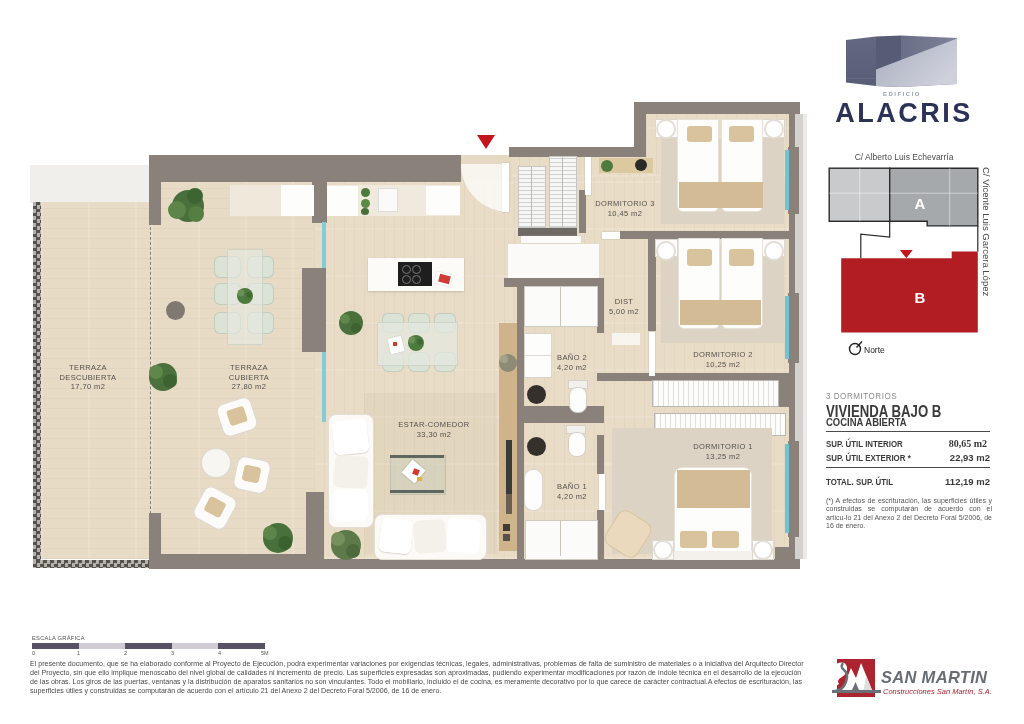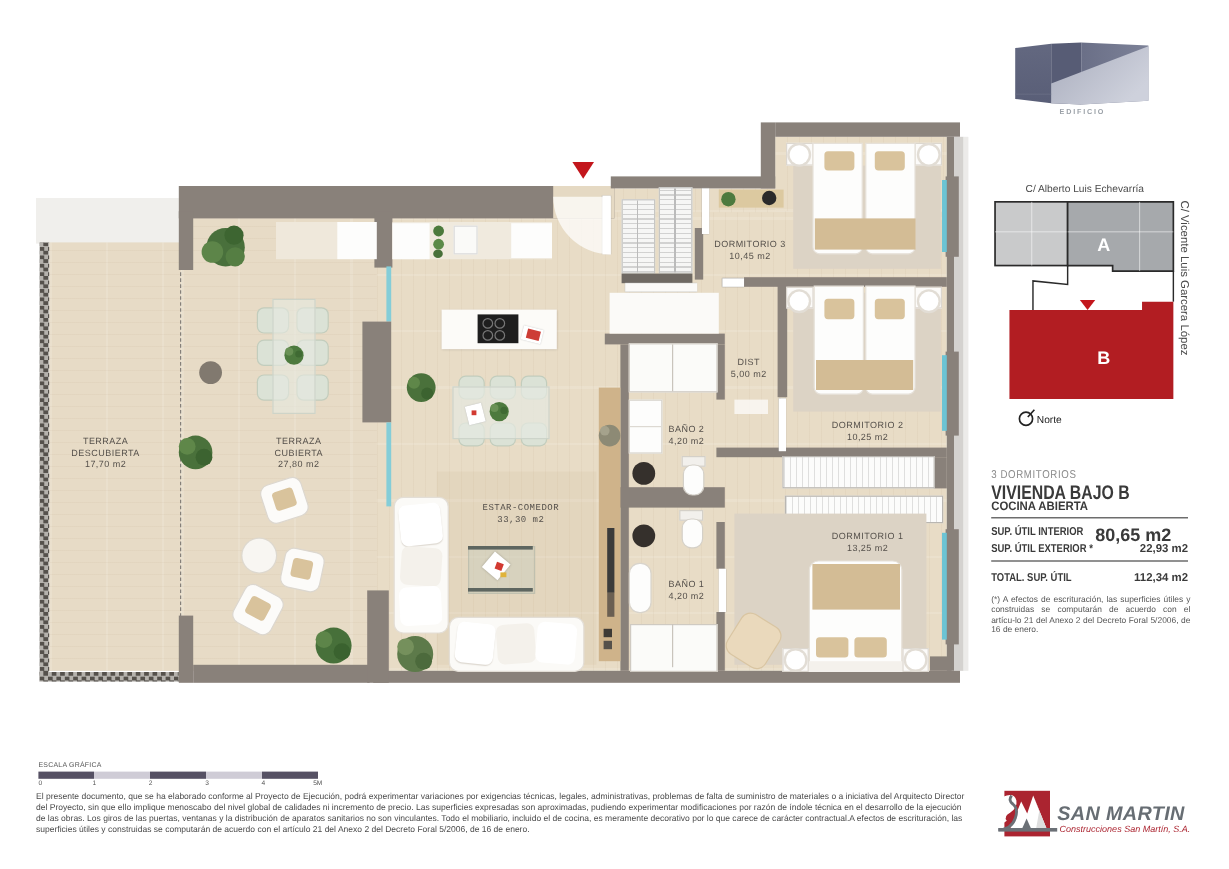--- a/index.html
+++ b/index.html
@@ -278,21 +278,21 @@
   <div class="abs" style="left:527px;top:421px;width:19px;height:19px;border-radius:50%;background:#35302c;"></div>
   <div class="abs" style="left:566px;top:409px;width:20px;height:9px;background:#f2f0ec;border:1px solid #d4d0c8;box-sizing:border-box;"></div>
   <div class="abs" style="left:568px;top:416px;width:18px;height:25px;background:#fdfdfc;border:1px solid #d4d0c8;box-sizing:border-box;border-radius:8px;"></div>
   <div class="abs" style="left:524px;top:453px;width:19px;height:42px;background:#fdfdfc;border:1px solid #d8d4cc;box-sizing:border-box;border-radius:9px;"></div>
   <div class="abs" style="left:525px;top:504px;width:73px;height:40px;background:#fbfbf9;border:1px solid #cfcac2;box-sizing:border-box;"></div>
   <div class="abs" style="left:560px;top:504px;width:1px;height:36px;background:#c9c4bc;"></div>
   <div class="lbl" style="left:572px;top:466px;">BAÑO 1<br>4,20 m2</div>
 
   <div class="lbl" style="left:88px;top:347px;">TERRAZA<br>DESCUBIERTA<br>17,70 m2</div>
   <div class="lbl" style="left:249px;top:347px;">TERRAZA<br>CUBIERTA<br>27,80 m2</div>
-  <div class="lbl" style="left:434px;top:404px;font-family:Liberation Mono, monospace;">ESTAR-COMEDOR<br>33,30 m2</div>
+  <div class="lbl" style="left:434px;top:404px;">ESTAR-COMEDOR<br>33,30 m2</div>
 </div>
 
 <div class="abs" style="left:820px;top:0;width:190px;height:130px;">
   <svg class="abs" style="left:0;top:0;" width="190" height="130" viewBox="0 0 190 130">
     <defs>
       <linearGradient id="g1" x1="0" y1="0" x2="1" y2="0.6">
         <stop offset="0" stop-color="#a9adbd"></stop>
           <stop offset="1" stop-color="#ced1dc"></stop>
       </linearGradient>
       <linearGradient id="g3" x1="0" y1="0" x2="1" y2="0">
@@ -304,20 +304,21 @@
           <stop offset="1" stop-color="#595e77"></stop>
       </linearGradient>
     </defs>
     <polygon points="26,40 56,36.5 56,86 26,82.5" fill="url(#g2)"></polygon>
     <polygon points="56,36.5 81,35.5 81,87 56,86" fill="#575c75"></polygon>
     <polygon points="81,35.5 137,38 137,84 81,87" fill="url(#g3)"></polygon>
     <polygon points="56,69.5 137,38.5 137,84 81,87 56,86" fill="url(#g1)"></polygon>
     <rect x="26" y="78" width="30" height="1" fill="#6d7288" opacity="0.55"></rect>
   </svg>
   <div class="abs" style="left:0;top:91px;width:164px;text-align:center;font-size:6px;letter-spacing:1.5px;color:#9ba1a8;font-weight:bold;">EDIFICIO</div>
+  <div class="abs" style="left:0;top:98px;width:168px;text-align:center;font-size:27px;letter-spacing:2.5px;color:#2c3158;font-weight:bold;">ALACRIS</div>
 </div>
 
 <div class="abs" style="left:820px;top:150px;width:190px;height:215px;">
   <svg width="190" height="215" viewBox="0 0 190 215">
     <rect x="9.2" y="18.2" width="60.5" height="53.1" fill="#c9cacb" stroke="#2a2a2a" stroke-width="1.4"></rect>
     <line x1="39.8" y1="18.2" x2="39.8" y2="71.3" stroke="#fff" stroke-width="0.7" stroke-opacity="0.65"></line>
     <line x1="9.2" y1="43.2" x2="69.7" y2="43.2" stroke="#fff" stroke-width="0.7" stroke-opacity="0.65"></line>
     <polygon points="69.7,18.2 157.8,18.2 157.8,75.9 107.2,75.9 107.2,71.3 69.7,71.3" fill="#a6a9ac" stroke="#2a2a2a" stroke-width="1.4"></polygon>
     <line x1="129.7" y1="18.2" x2="129.7" y2="75.9" stroke="#fff" stroke-width="0.7" stroke-opacity="0.65"></line>
     <line x1="69.7" y1="43.2" x2="157.8" y2="43.2" stroke="#fff" stroke-width="0.7" stroke-opacity="0.65"></line>
@@ -334,26 +335,26 @@
   <div class="abs" style="left:0;top:2px;width:168px;text-align:center;font-size:8.5px;color:#4a4a4a;">C/ Alberto Luis Echevarría</div>
   <div class="abs" style="left:172px;top:17px;width:160px;transform-origin:0 0;transform:rotate(90deg);font-size:9.5px;color:#4a4a4a;">C/ Vicente Luis Garcera López</div>
 </div>
 
 <div class="abs" style="left:826px;top:0;width:166px;height:724px;">
   <span class="abs" style="left:0;top:390px;font-size:9.5px;color:#8a8a8a;letter-spacing:.6px;transform:scaleX(.85);transform-origin:left center;white-space:nowrap;">3 DORMITORIOS</span>
   <span class="abs" style="left:0;top:402px;font-size:16.5px;color:#3a3a3a;font-weight:bold;transform:scaleX(.80);transform-origin:left center;white-space:nowrap;">VIVIENDA BAJO B</span>
   <span class="abs" style="left:0;top:417px;font-size:10.2px;color:#3a3a3a;font-weight:bold;transform:scaleX(.93);transform-origin:left center;white-space:nowrap;">COCINA ABIERTA</span>
   <div class="abs" style="left:0;top:431px;width:164px;height:1.2px;background:#4a4a4a;"></div>
   <span class="abs" style="left:0;top:438px;font-size:9.5px;color:#3a3a3a;font-weight:bold;transform:scaleX(.83);transform-origin:left center;white-space:nowrap;">SUP. ÚTIL INTERIOR</span>
-  <span class="abs" style="right:16px;top:438px;font-size:15px;color:#3a3a3a;font-weight:bold;white-space:nowrap;">80,65 m2</span>
+  <span class="abs" style="right:5px;top:438px;font-size:10px;color:#3a3a3a;font-weight:bold;white-space:nowrap;font-family:Liberation Serif, serif;">80,65 m2</span>
   <span class="abs" style="left:0;top:452px;font-size:9.5px;color:#3a3a3a;font-weight:bold;transform:scaleX(.83);transform-origin:left center;white-space:nowrap;">SUP. ÚTIL EXTERIOR *</span>
   <span class="abs" style="right:2px;top:452px;font-size:9.5px;color:#3a3a3a;font-weight:bold;white-space:nowrap;">22,93 m2</span>
   <div class="abs" style="left:0;top:467px;width:164px;height:1.2px;background:#4a4a4a;"></div>
   <span class="abs" style="left:0;top:476px;font-size:9.5px;color:#3a3a3a;font-weight:bold;transform:scaleX(.83);transform-origin:left center;white-space:nowrap;">TOTAL. SUP. ÚTIL</span>
-  <span class="abs" style="right:2px;top:476px;font-size:9.5px;color:#3a3a3a;font-weight:bold;white-space:nowrap;">112,34 m2</span>
+  <span class="abs" style="right:2px;top:476px;font-size:9.5px;color:#3a3a3a;font-weight:bold;white-space:nowrap;">112,19 m2</span>
   <div class="abs" style="left:0;top:497px;width:166px;font-size:7px;line-height:8.4px;color:#555;text-align:justify;">(*) A efectos de escrituración, las superficies útiles y construidas se computarán de acuerdo con el artícu‑lo 21 del Anexo 2 del Decreto Foral 5/2006, de 16 de enero.</div>
 </div>
 
 <div class="abs" style="left:32px;top:635px;width:300px;">
   <div style="font-size:5.8px;color:#555;letter-spacing:.2px;">ESCALA GRÁFICA</div>
   <div style="margin-top:2px;width:233px;height:6px;background:repeating-linear-gradient(90deg,#565164 0 46.6px,#cfccd6 46.6px 93.2px);"></div>
   <div style="position:relative;height:8px;font-size:5.5px;color:#555;margin-top:1px;">
     <span style="position:absolute;left:0;">0</span>
     <span style="position:absolute;left:45px;">1</span>
     <span style="position:absolute;left:92px;">2</span>

